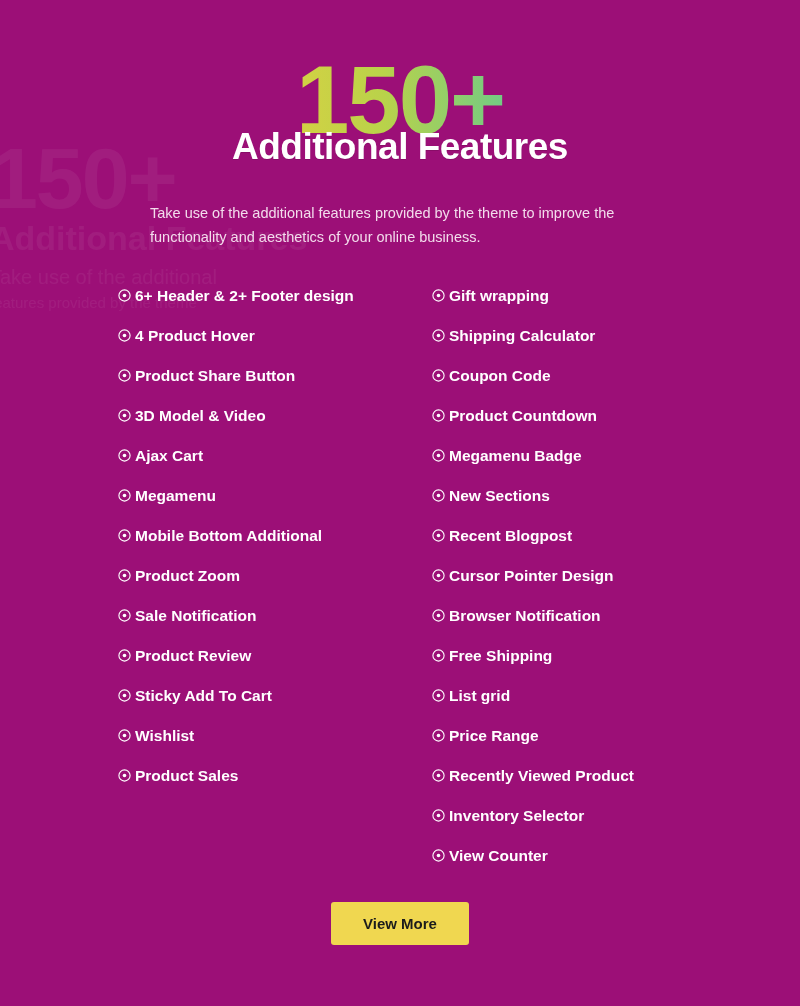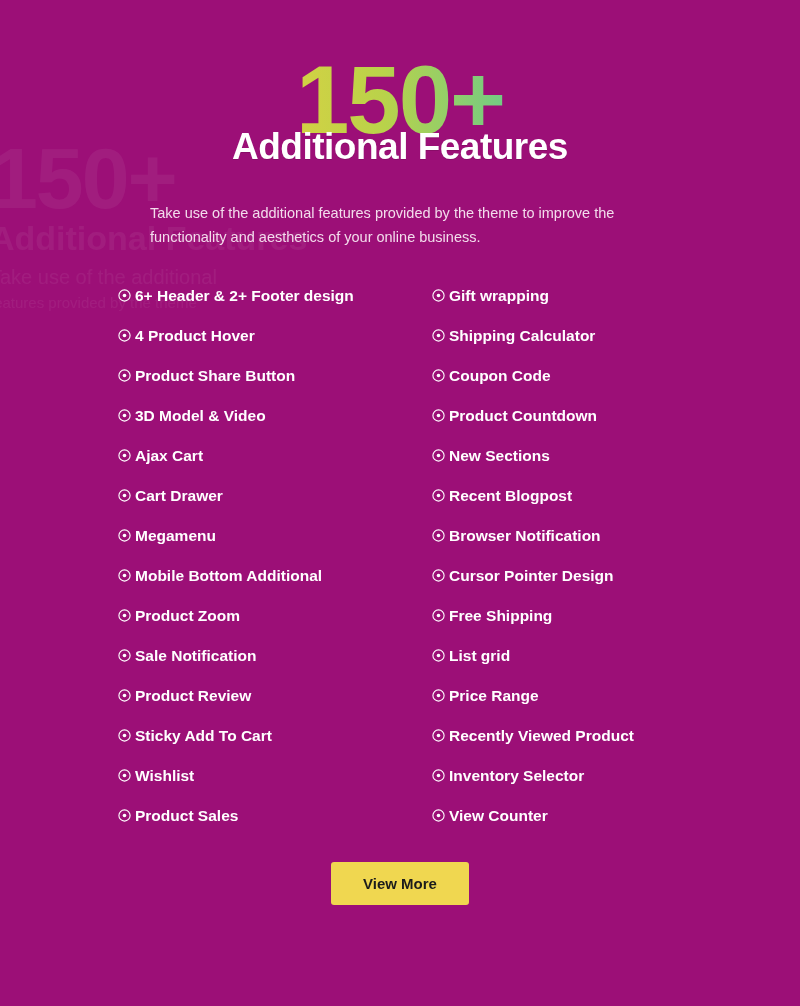--- a/index.html
+++ b/index.html
@@ -216,29 +216,20 @@
           </span>
         <span class="label">Ajax Cart</span>
       </div>
       <div class="feature">
         <span class="ico">
             <svg width="13" height="13" viewBox="0 0 13 13">
               <circle cx="6.5" cy="6.5" r="5.6" fill="none" stroke="#ffffff" stroke-width="1.1"></circle>
               <circle cx="6.5" cy="6.5" r="1.8" fill="#ffffff"></circle>
             </svg>
           </span>
-        <span class="label">Cart Drawer</span>
-      </div>
-      <div class="feature">
-        <span class="ico">
-            <svg width="13" height="13" viewBox="0 0 13 13">
-              <circle cx="6.5" cy="6.5" r="5.6" fill="none" stroke="#ffffff" stroke-width="1.1"></circle>
-              <circle cx="6.5" cy="6.5" r="1.8" fill="#ffffff"></circle>
-            </svg>
-          </span>
         <span class="label">Megamenu</span>
       </div>
       <div class="feature">
         <span class="ico">
             <svg width="13" height="13" viewBox="0 0 13 13">
               <circle cx="6.5" cy="6.5" r="5.6" fill="none" stroke="#ffffff" stroke-width="1.1"></circle>
               <circle cx="6.5" cy="6.5" r="1.8" fill="#ffffff"></circle>
             </svg>
           </span>
         <span class="label">Mobile Bottom Additional</span>
@@ -338,48 +329,57 @@
           </span>
         <span class="label">Product Countdown</span>
       </div>
       <div class="feature">
         <span class="ico">
             <svg width="13" height="13" viewBox="0 0 13 13">
               <circle cx="6.5" cy="6.5" r="5.6" fill="none" stroke="#ffffff" stroke-width="1.1"></circle>
               <circle cx="6.5" cy="6.5" r="1.8" fill="#ffffff"></circle>
             </svg>
           </span>
+        <span class="label">Megamenu Badge</span>
+      </div>
+      <div class="feature">
+        <span class="ico">
+            <svg width="13" height="13" viewBox="0 0 13 13">
+              <circle cx="6.5" cy="6.5" r="5.6" fill="none" stroke="#ffffff" stroke-width="1.1"></circle>
+              <circle cx="6.5" cy="6.5" r="1.8" fill="#ffffff"></circle>
+            </svg>
+          </span>
         <span class="label">New Sections</span>
       </div>
       <div class="feature">
         <span class="ico">
             <svg width="13" height="13" viewBox="0 0 13 13">
               <circle cx="6.5" cy="6.5" r="5.6" fill="none" stroke="#ffffff" stroke-width="1.1"></circle>
               <circle cx="6.5" cy="6.5" r="1.8" fill="#ffffff"></circle>
             </svg>
           </span>
         <span class="label">Recent Blogpost</span>
       </div>
       <div class="feature">
         <span class="ico">
             <svg width="13" height="13" viewBox="0 0 13 13">
               <circle cx="6.5" cy="6.5" r="5.6" fill="none" stroke="#ffffff" stroke-width="1.1"></circle>
               <circle cx="6.5" cy="6.5" r="1.8" fill="#ffffff"></circle>
             </svg>
           </span>
+        <span class="label">Cursor Pointer Design</span>
+      </div>
+      <div class="feature">
+        <span class="ico">
+            <svg width="13" height="13" viewBox="0 0 13 13">
+              <circle cx="6.5" cy="6.5" r="5.6" fill="none" stroke="#ffffff" stroke-width="1.1"></circle>
+              <circle cx="6.5" cy="6.5" r="1.8" fill="#ffffff"></circle>
+            </svg>
+          </span>
         <span class="label">Browser Notification</span>
-      </div>
-      <div class="feature">
-        <span class="ico">
-            <svg width="13" height="13" viewBox="0 0 13 13">
-              <circle cx="6.5" cy="6.5" r="5.6" fill="none" stroke="#ffffff" stroke-width="1.1"></circle>
-              <circle cx="6.5" cy="6.5" r="1.8" fill="#ffffff"></circle>
-            </svg>
-          </span>
-        <span class="label">Cursor Pointer Design</span>
       </div>
       <div class="feature">
         <span class="ico">
             <svg width="13" height="13" viewBox="0 0 13 13">
               <circle cx="6.5" cy="6.5" r="5.6" fill="none" stroke="#ffffff" stroke-width="1.1"></circle>
               <circle cx="6.5" cy="6.5" r="1.8" fill="#ffffff"></circle>
             </svg>
           </span>
         <span class="label">Free Shipping</span>
       </div>

